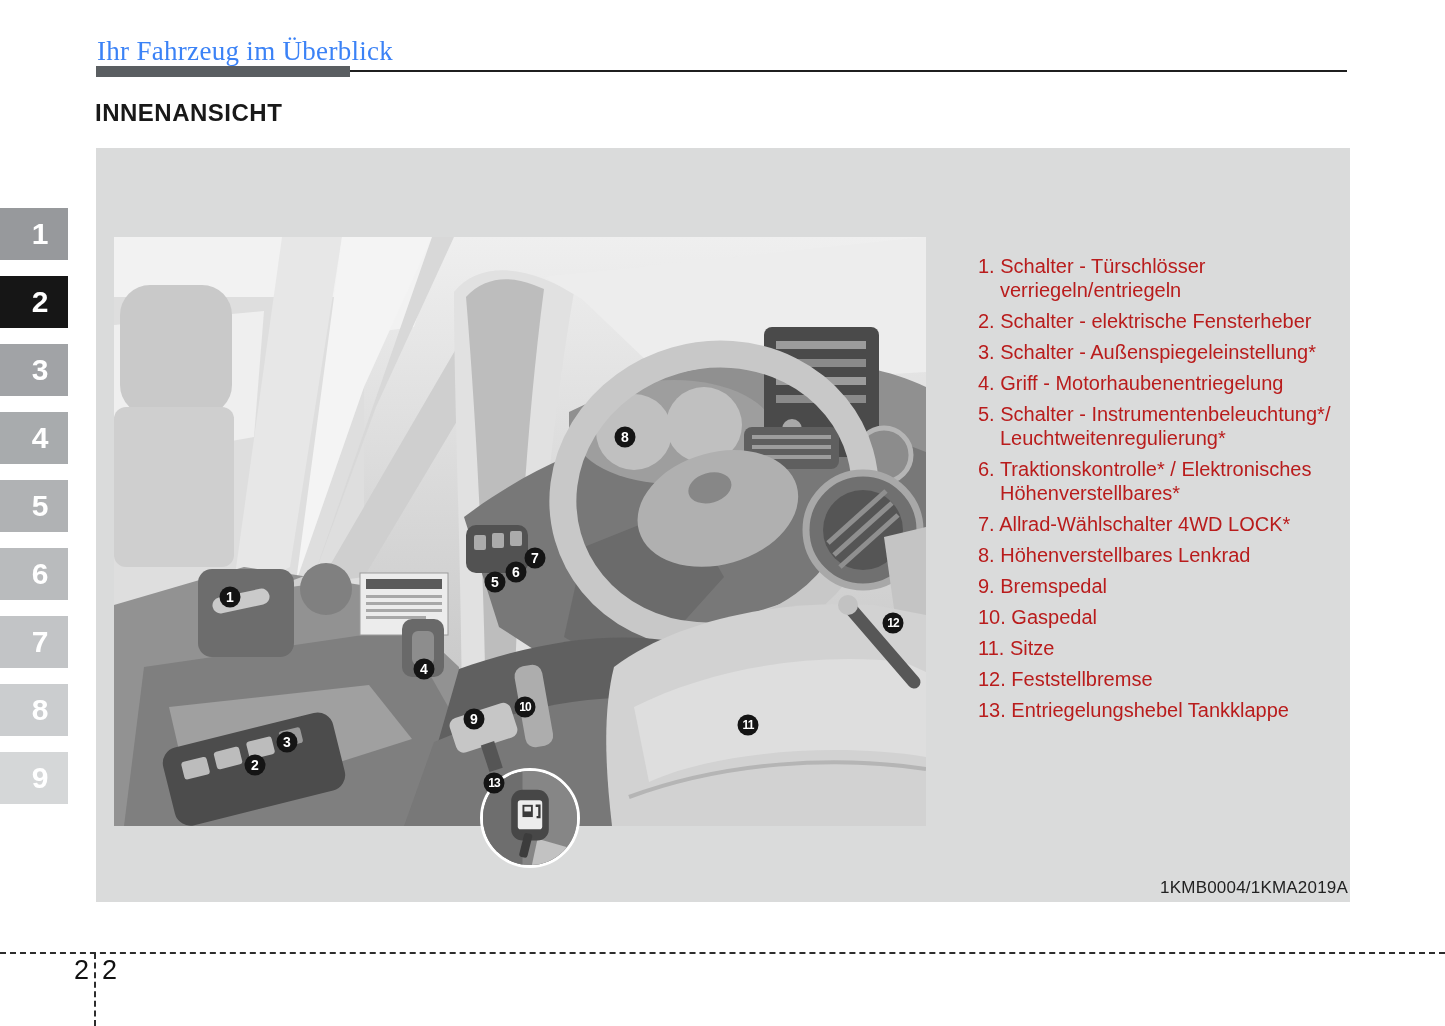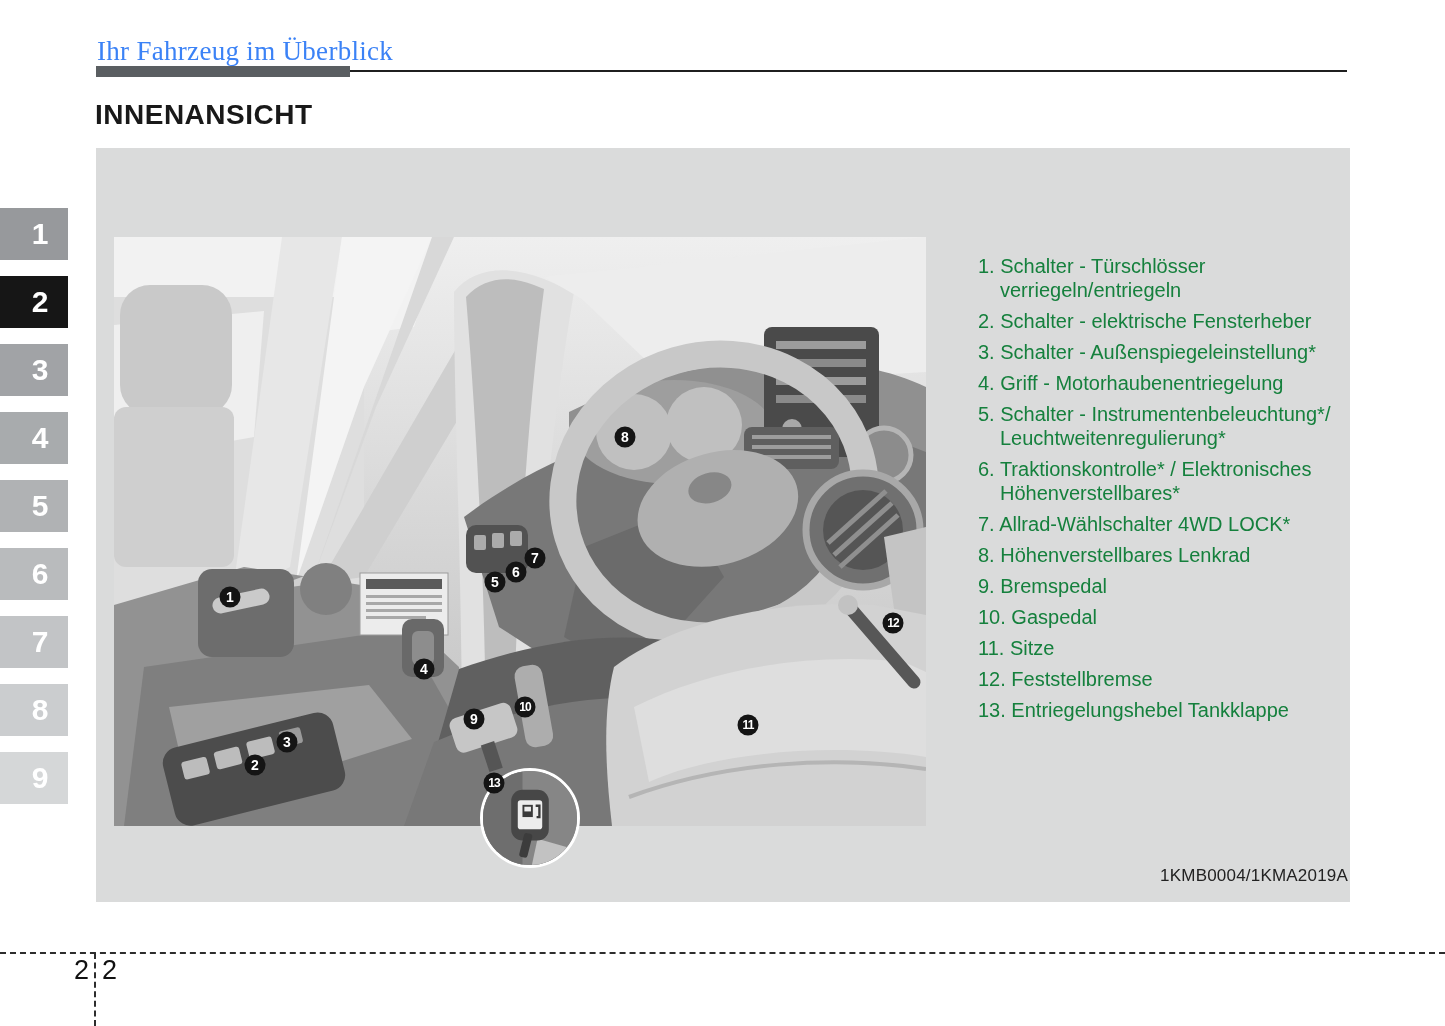--- a/index.html
+++ b/index.html
@@ -12,21 +12,21 @@
   
   .section-title{
     position:absolute;left:97px;top:36px;
     font-family:"Liberation Serif","DejaVu Serif",serif;
     font-size:27px;color:#3b82f6;letter-spacing:0.3px;
   }
   .header-bar{position:absolute;left:96px;top:66px;width:254px;height:11px;background:#5a5e61;}
   .header-rule{position:absolute;left:350px;top:70px;width:997px;height:2px;background:#1f1f1f;}
   .page-title{
     position:absolute;left:95px;top:99px;
-    font-size:28px;font-weight:bold;letter-spacing:0.5px;color:#191919;
+    font-size:24px;font-weight:bold;letter-spacing:0.5px;color:#191919;
   }
   
   .tab{
     position:absolute;left:0;width:68px;height:52px;
     color:#ffffff;font-size:30px;font-weight:bold;
     line-height:52px;text-align:center;box-sizing:border-box;padding-left:12px;
   }
   
   .panel{position:absolute;left:96px;top:148px;width:1254px;height:754px;background:#dadbdb;}
   .photo{position:absolute;left:18px;top:89px;width:812px;height:589px;overflow:visible;}
@@ -39,25 +39,25 @@
     transform:translate(-50%,-50%);
   }
   .marker.two{font-size:12px;letter-spacing:-0.8px;}
   
   .inset{
     position:absolute;width:100px;height:100px;border-radius:50%;
     border:3px solid #ffffff;box-sizing:border-box;overflow:hidden;background:#8a8a8a;
   }
   
   .legend{position:absolute;left:882px;top:106px;width:382px;}
-  .legend .item{margin-bottom:7px;font-size:20px;line-height:24px;color:#15803d;}
+  .legend .item{margin-bottom:7px;font-size:20px;line-height:24px;color:#b91c1c;}
   .legend .item div.cont{padding-left:22px;}
   
   .figure-code{
-    position:absolute;right:2px;bottom:16px;
+    position:absolute;right:2px;bottom:4px;
     font-size:17px;color:#222222;letter-spacing:0.2px;
   }
   
   .footer-dash-h{position:absolute;left:0;top:952px;width:1445px;border-top:2px dashed #2d2d2d;}
   .footer-dash-v{position:absolute;left:94px;top:953px;height:73px;border-left:2px dashed #2d2d2d;}
   .footer-num{position:absolute;top:955px;font-size:27px;color:#111111;}
   .footer-num.left{left:60px;width:29px;text-align:right;}
   .footer-num.right{left:102px;}
 </style>
 </head>

